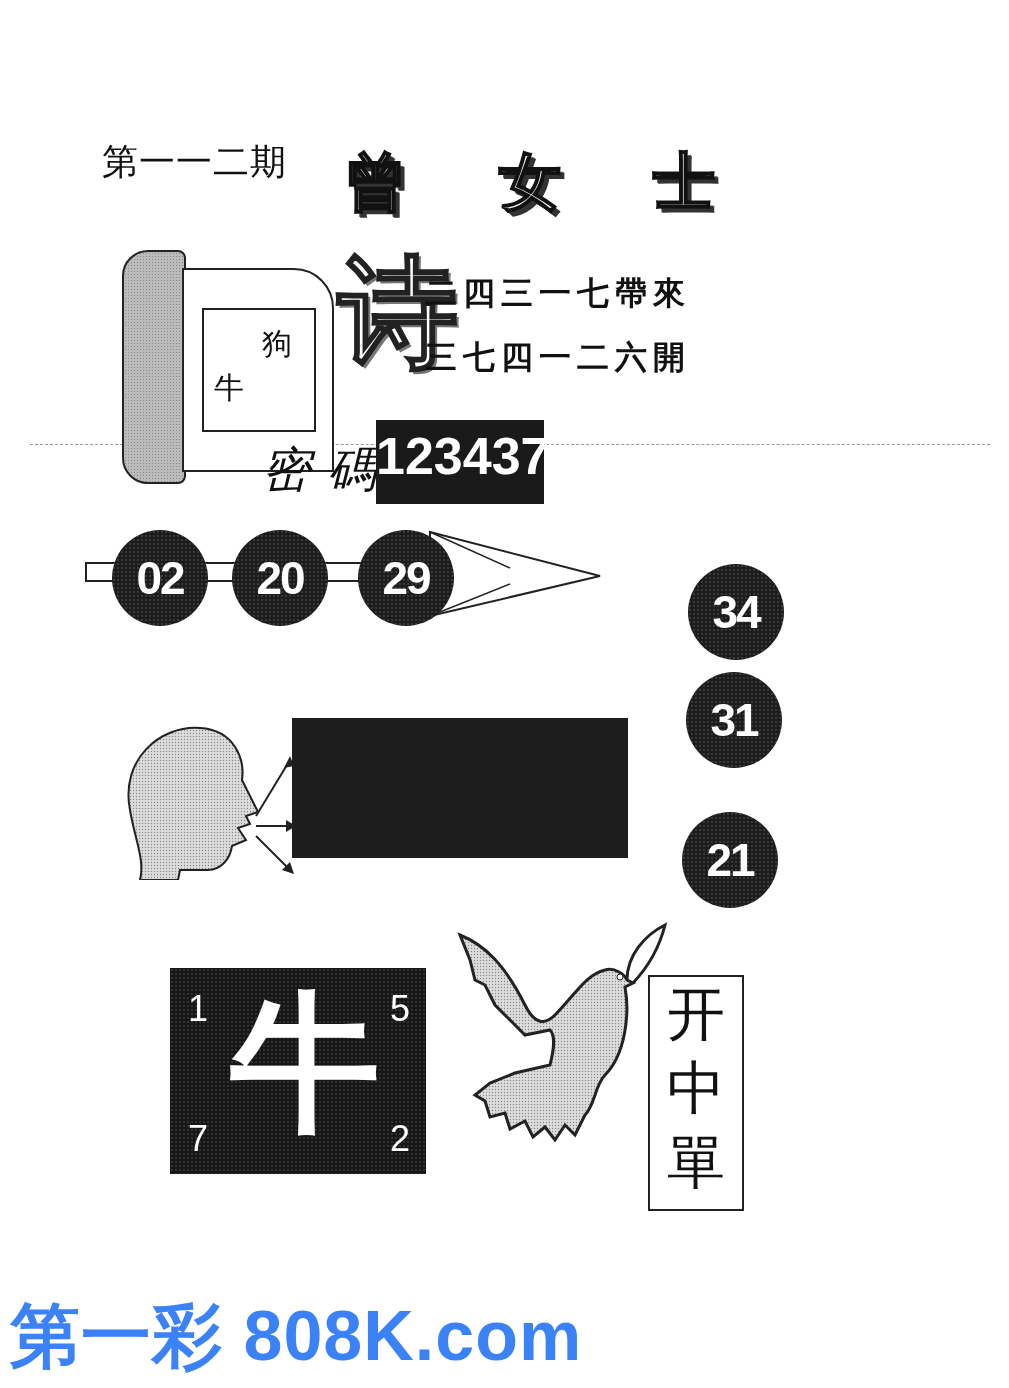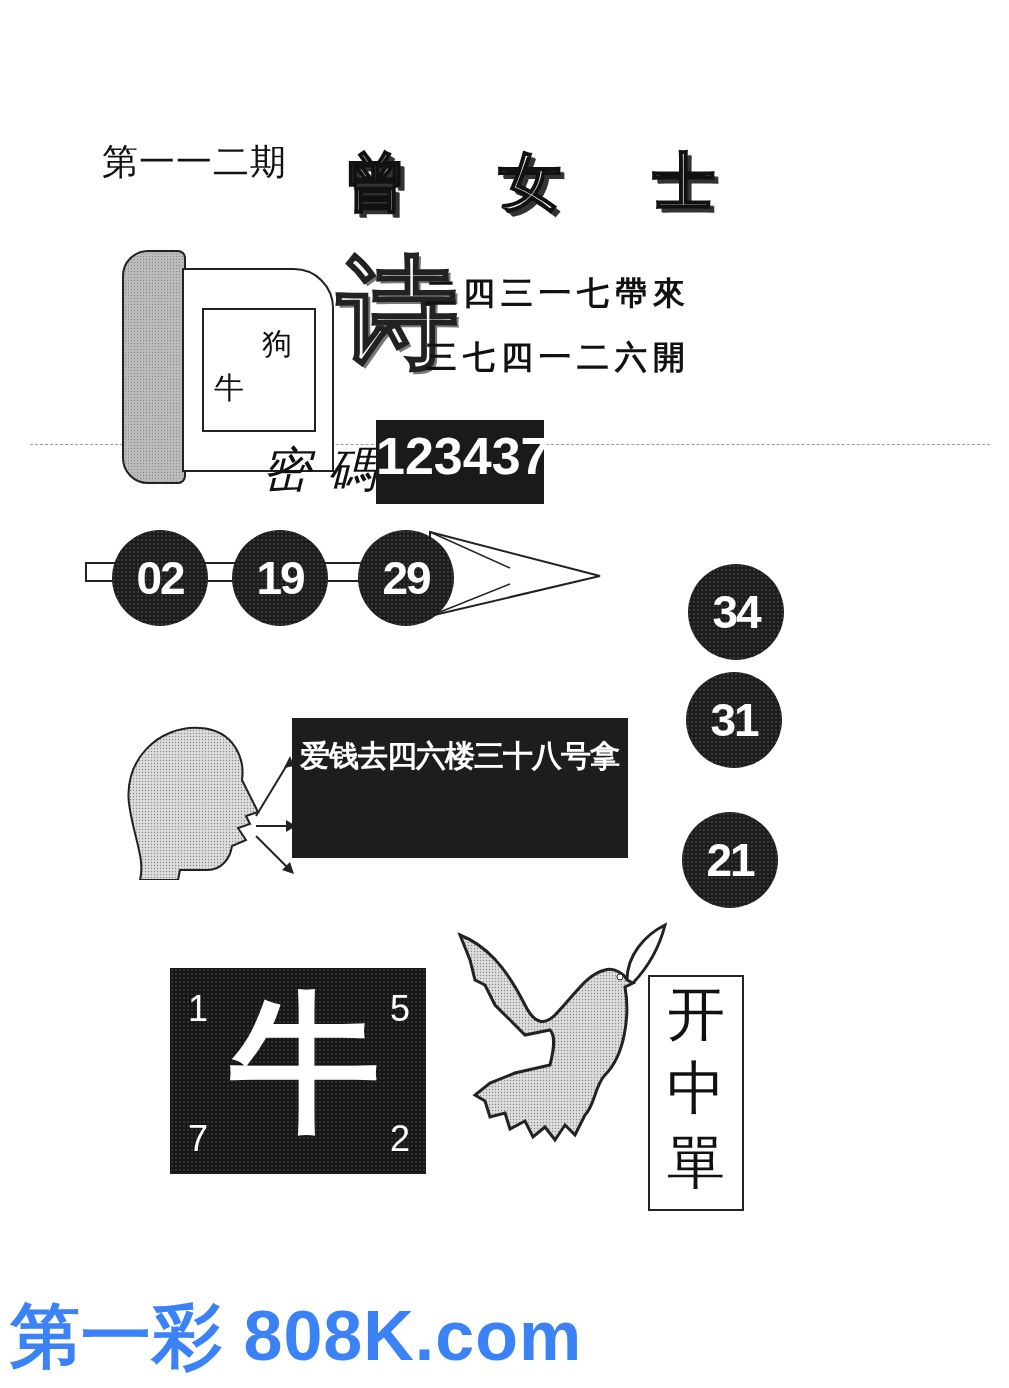--- a/index.html
+++ b/index.html
@@ -69,21 +69,21 @@
 <div class="abs code-label serif">密碼</div>
 <div class="abs code-box">123437</div>
 
 <div class="abs bar"></div>
 <svg class="abs" style="left:420px; top:528px;" width="190" height="90">
   <polygon points="10,4 180,48 10,88" fill="#fff" stroke="#222" stroke-width="2"></polygon>
   <line x1="10" y1="4" x2="90" y2="40" stroke="#222" stroke-width="1.5"></line>
   <line x1="10" y1="88" x2="90" y2="56" stroke="#222" stroke-width="1.5"></line>
 </svg>
 <div class="abs ball" style="left:112px; top:530px;">02</div>
-<div class="abs ball" style="left:232px; top:530px;">19</div>
+<div class="abs ball" style="left:232px; top:530px;">20</div>
 <div class="abs ball" style="left:358px; top:530px;">29</div>
 
 <div class="abs ball" style="left:688px; top:564px;">34</div>
 <div class="abs ball" style="left:686px; top:672px;">31</div>
 <div class="abs ball" style="left:682px; top:812px;">21</div>
 
 <svg class="abs" style="left:120px; top:720px;" width="180" height="160">
   <defs>
     <pattern id="dots" width="3" height="3" patternUnits="userSpaceOnUse">
       <rect width="3" height="3" fill="#ddd"></rect>
@@ -93,21 +93,20 @@
   <path d="M10,90 C0,40 40,5 80,8 C115,10 125,40 122,60 L138,92 L126,96 L130,104 L118,108 L126,120 L112,126 C110,140 100,150 88,150 L60,150 L58,160 L20,160 C25,140 15,120 10,90 Z" fill="url(#dots)" stroke="#222" stroke-width="2"></path>
   <line x1="136" y1="96" x2="170" y2="40" stroke="#222" stroke-width="2"></line>
   <polygon points="170,36 164,48 174,46" fill="#222"></polygon>
   <line x1="136" y1="106" x2="172" y2="106" stroke="#222" stroke-width="2"></line>
   <polygon points="176,106 166,100 166,112" fill="#222"></polygon>
   <line x1="136" y1="116" x2="170" y2="150" stroke="#222" stroke-width="2"></line>
   <polygon points="174,154 162,150 170,142" fill="#222"></polygon>
 </svg>
 
 <div class="abs speech-box">
-  <div class="speech-line" style="top:18px;">爱钱去四六楼三十八号拿</div>
 </div>
 
 <div class="abs ox-box">
   <span class="ox-num" style="left:18px; top:20px;">1</span>
   <span class="ox-num" style="right:16px; top:20px;">5</span>
   <span class="ox-num" style="left:18px; bottom:14px;">7</span>
   <span class="ox-num" style="right:16px; bottom:14px;">2</span>
   <span class="ox-char">牛</span>
 </div>
 

